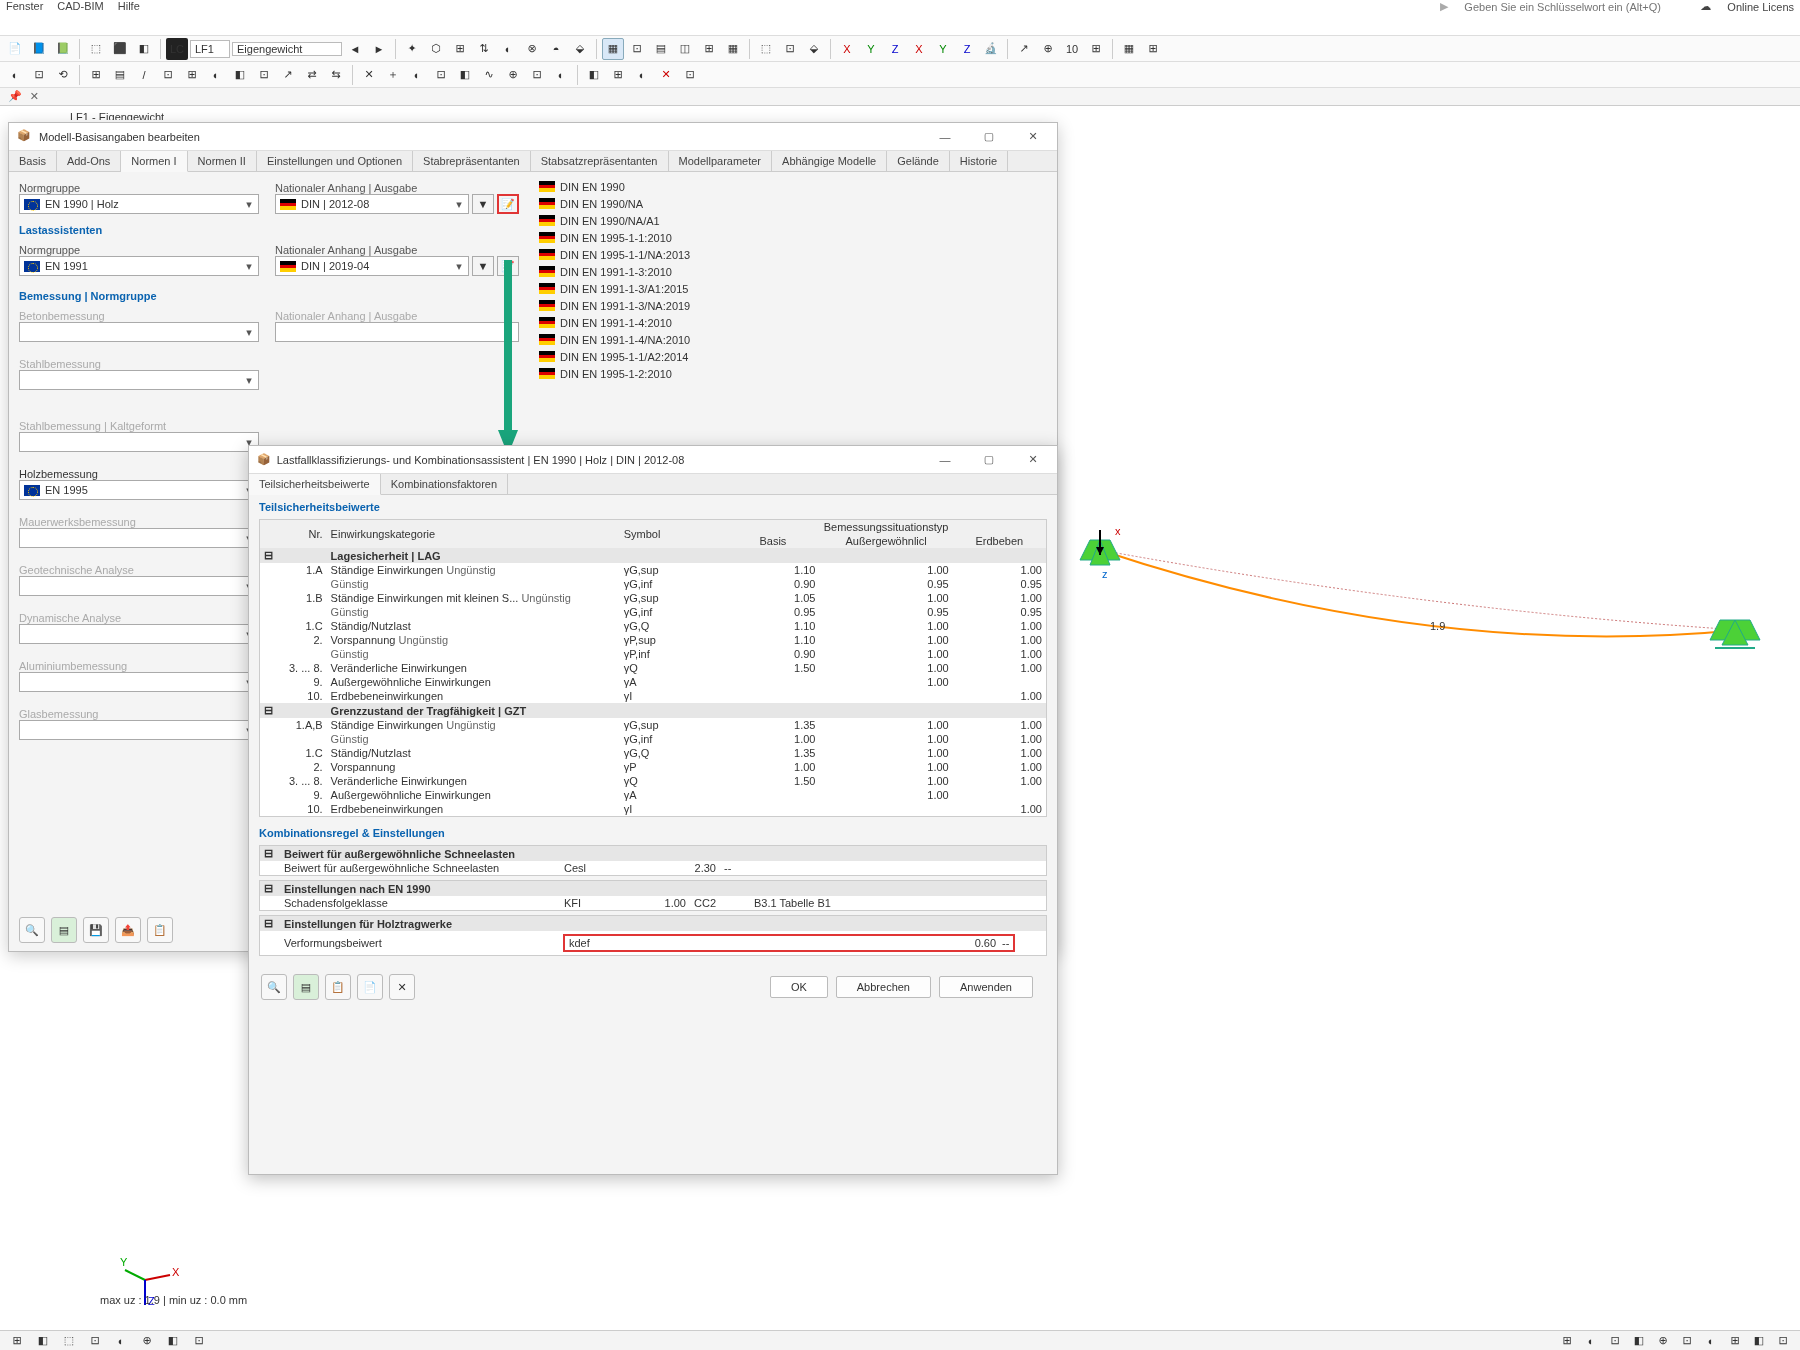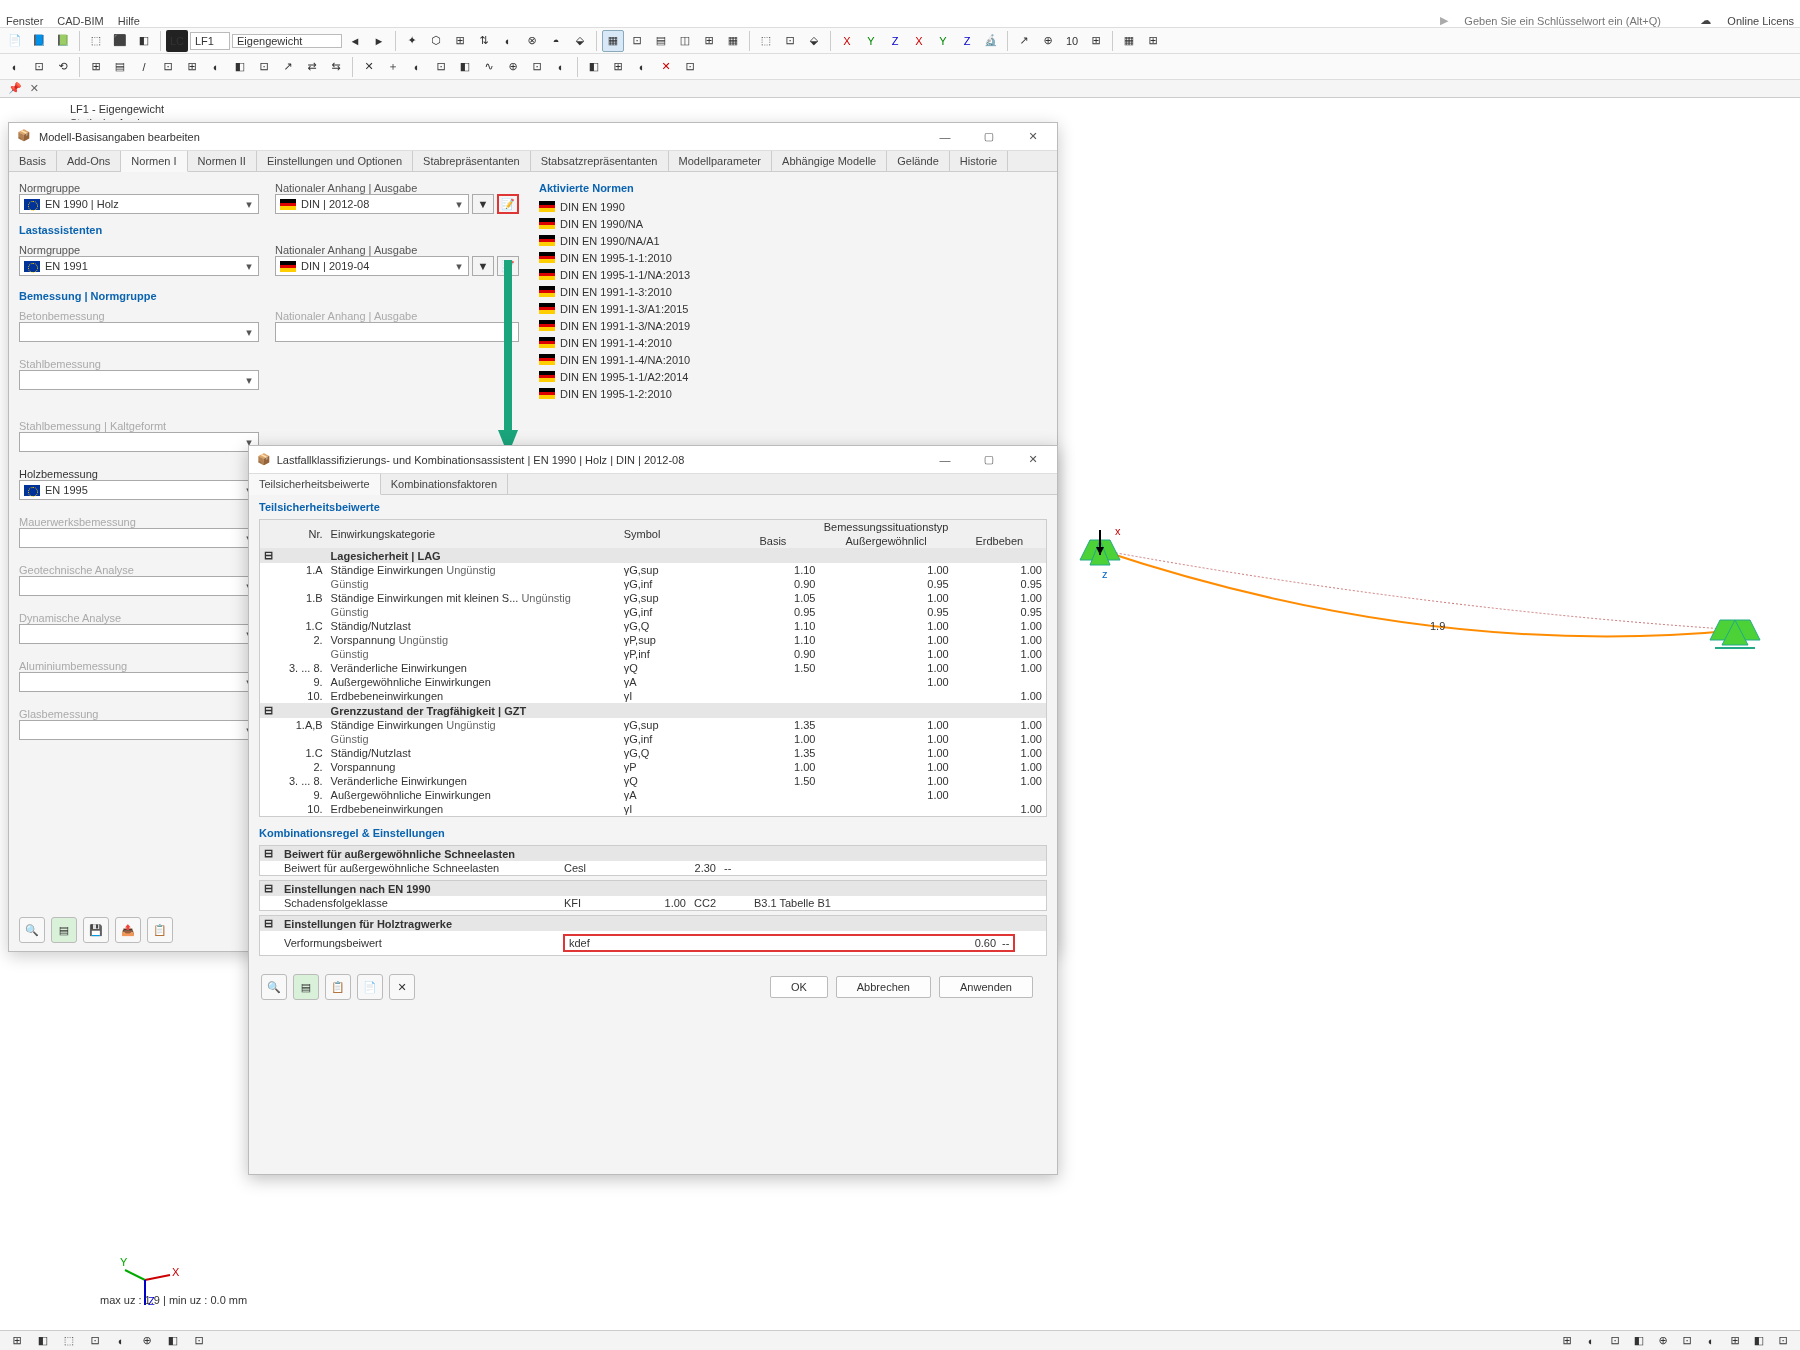--- a/index.html
+++ b/index.html
@@ -1,17 +1,17 @@
 <!DOCTYPE html>
 <html><head>
 <meta charset="utf-8">
 <style>
 *{margin:0;padding:0;box-sizing:border-box;font-family:"Segoe UI",Tahoma,sans-serif;font-size:11px;color:#333}
 body{background:#fff;width:1800px;height:1350px;position:relative;overflow:hidden}
-.menubar{height:28px;display:flex;align-items:flex-end;padding:0 6px;gap:14px;background:#fff;border-bottom:1px solid #ddd}
+.menubar{height:36px;display:flex;align-items:flex-start;padding:0 6px;gap:14px;background:#fff;border-bottom:1px solid #ddd}
 .menubar span{color:#444}
 .menubar .right{margin-left:auto;display:flex;gap:16px;align-items:center;color:#888}
 .toolbar{height:26px;display:flex;align-items:center;padding:2px 4px;gap:2px;border-bottom:1px solid #ddd;background:#fafafa}
 .tbtn{width:22px;height:22px;display:flex;align-items:center;justify-content:center;border:1px solid transparent;border-radius:2px}
 .lfbox{width:40px;height:18px;border:1px solid #bbb;background:#fff;display:flex;align-items:center;padding:0 4px}
 .lfcombo{width:110px;height:14px;border:1px solid #bbb;background:#fff;display:flex;align-items:center;padding:0 4px}
 .sep{width:1px;height:20px;background:#ccc;margin:0 3px}
 .doc-tab{height:18px;display:flex;align-items:center;padding:0 8px;border-bottom:1px solid #ccc;background:#f5f5f5}
 .doc-tab .x{margin-left:8px;color:#666}
 .infobar{padding:4px 70px;background:#fff;font-size:11px}
@@ -319,21 +319,20 @@
         <div style="flex:1">
           <div class="grouplbl disabled" style="padding-left:0">Nationaler Anhang | Ausgabe</div>
           <div class="combo disabled">
               <span class="arrow">▾</span>
             </div>
         </div>
       </div>
     </div>
 
     <div class="rightcol">
-      <div class="sectitle" style="padding-left:0">Aktivierte Normen</div>
       <div class="normlist" id="normlist">
           <div class="row">
             <span class="flagDE"></span>
             <span>DIN EN 1990</span>
           </div>
           <div class="row">
             <span class="flagDE"></span>
             <span>DIN EN 1990/NA</span>
           </div>
           <div class="row">

